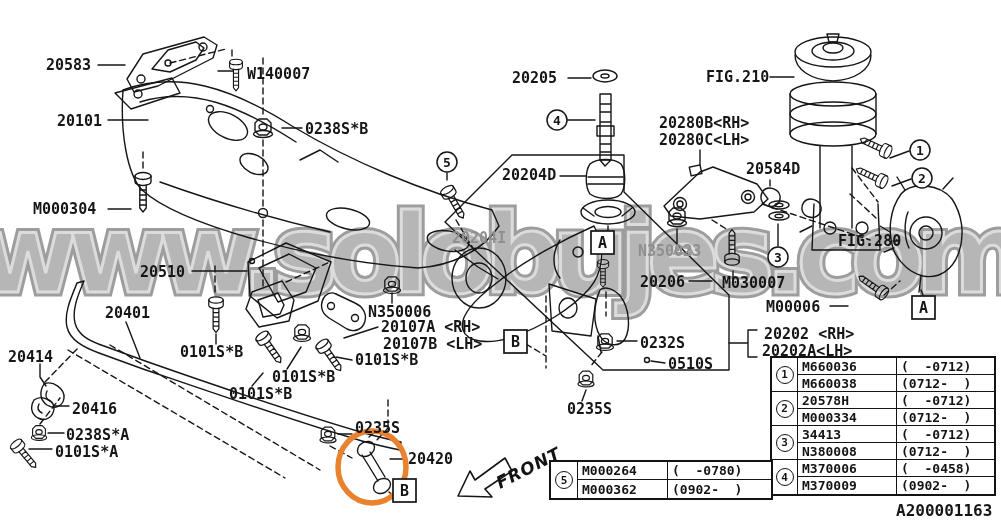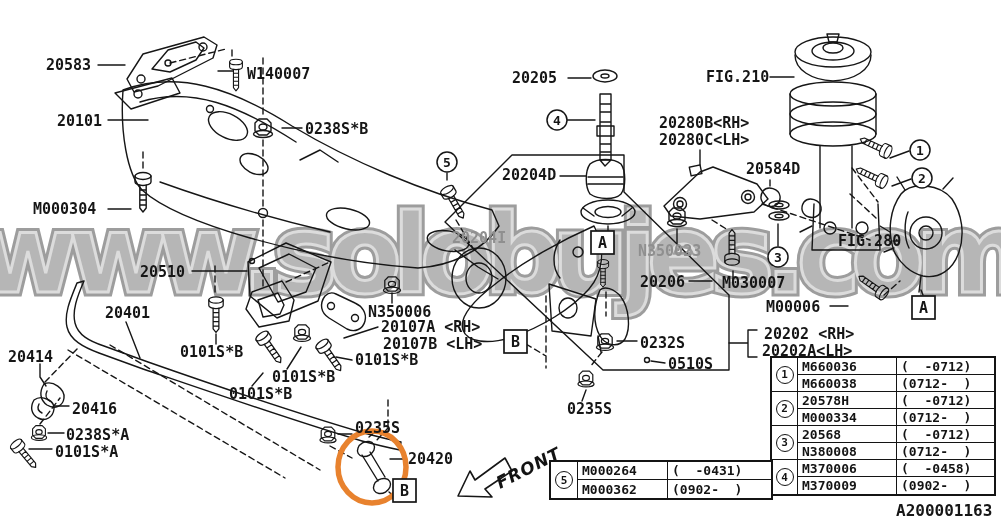--- a/index.html
+++ b/index.html
@@ -321,31 +321,31 @@
       <div class="cell">M660036</div>
       <div class="cell last-r">(  -0712)</div>
       <div class="cell">M660038</div>
       <div class="cell last-r">(0712-  )</div>
       <div class="cell numcell" style="grid-row: span 2;"><span class="circnum">2</span></div>
       <div class="cell">20578H</div>
       <div class="cell last-r">(  -0712)</div>
       <div class="cell">M000334</div>
       <div class="cell last-r">(0712-  )</div>
       <div class="cell numcell" style="grid-row: span 2;"><span class="circnum">3</span></div>
-      <div class="cell">20568</div>
+      <div class="cell">34413</div>
       <div class="cell last-r">(  -0712)</div>
       <div class="cell">N380008</div>
       <div class="cell last-r">(0712-  )</div>
       <div class="cell numcell last-b" style="grid-row: span 2;"><span class="circnum">4</span></div>
       <div class="cell">M370006</div>
       <div class="cell last-r">(  -0458)</div>
       <div class="cell last-b">M370009</div>
       <div class="cell last-r last-b">(0902-  )</div>
     </div>
 <div id="side-table" class="ptable" style="left: 549px; top: 460px; grid-template-columns: 27px 90px 103px; grid-auto-rows: 18px;">
       <div class="cell numcell last-b" style="grid-row: span 2;"><span class="circnum">5</span></div>
       <div class="cell">M000264</div>
-      <div class="cell last-r">(  -0431)</div>
+      <div class="cell last-r">(  -0780)</div>
       <div class="cell last-b">M000362</div>
       <div class="cell last-r last-b">(0902-  )</div>
     </div>
 
 </div>
 
 </body></html>

